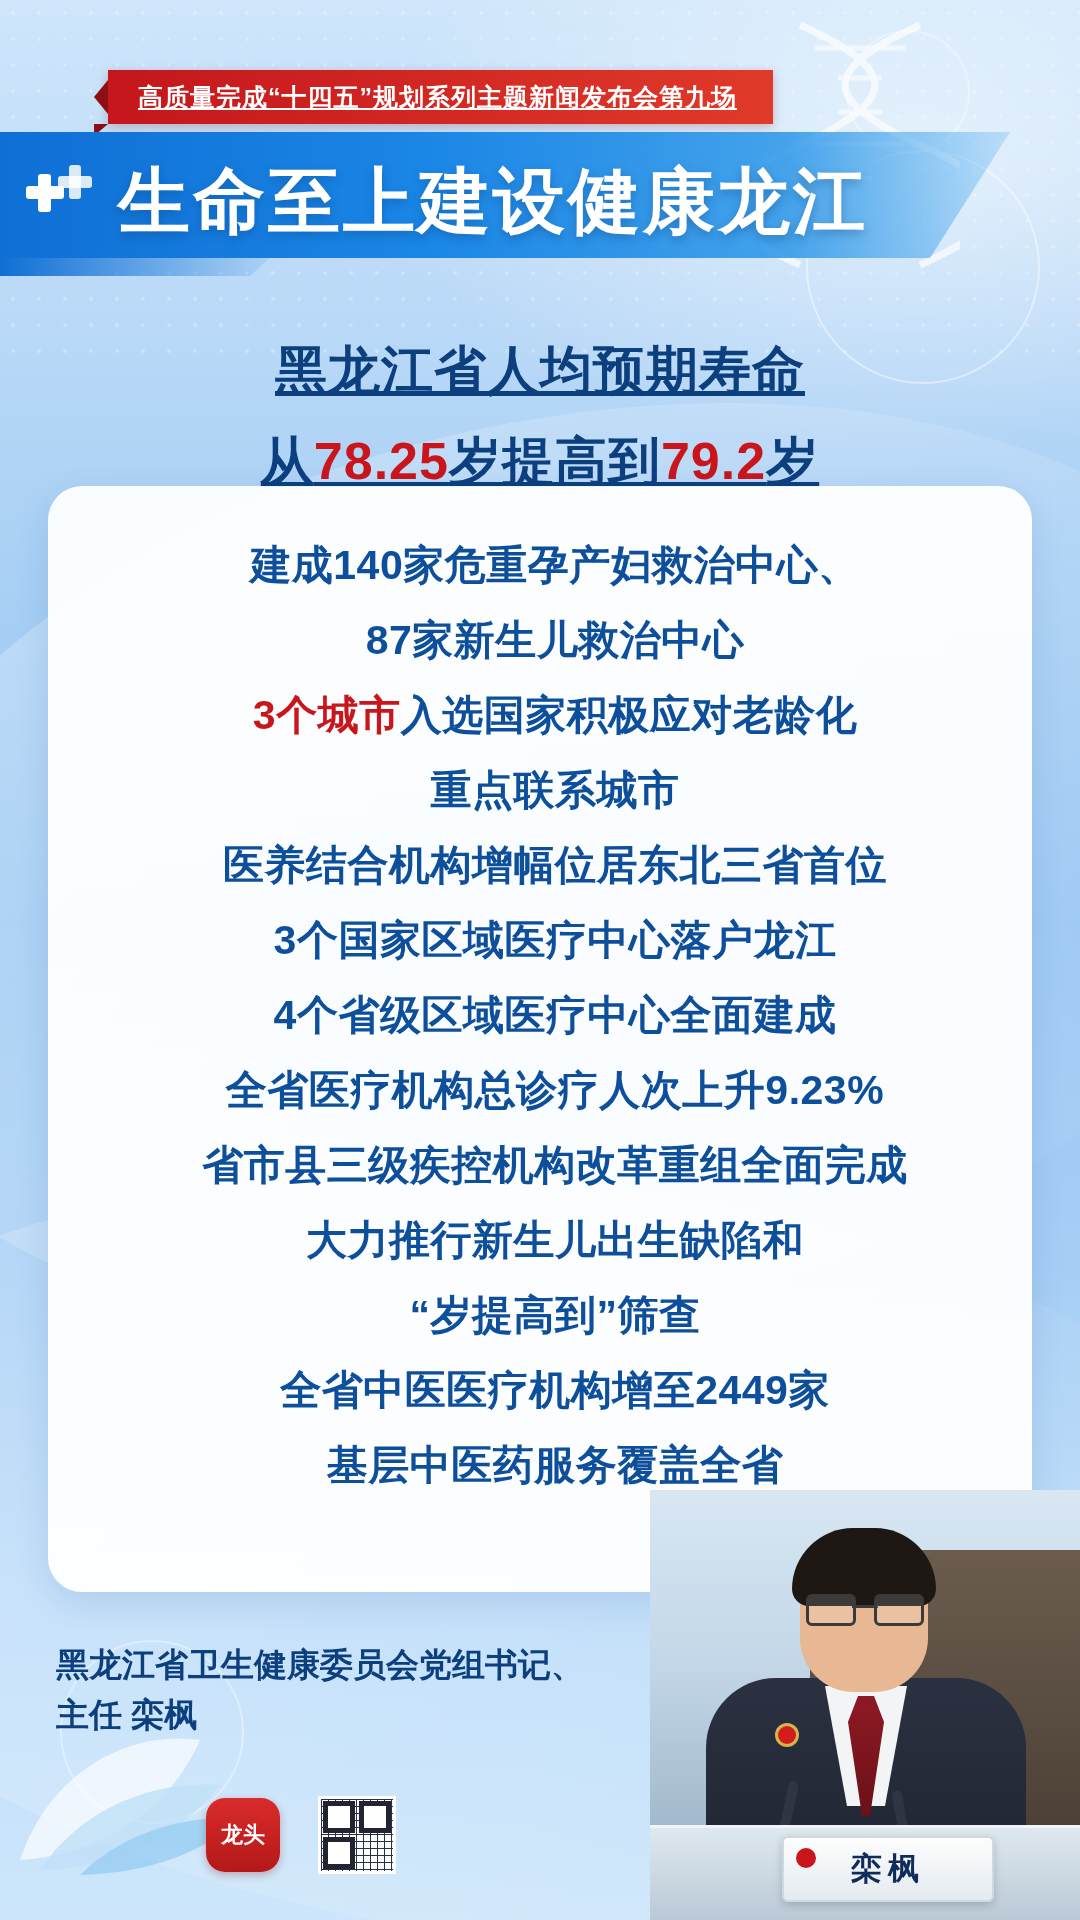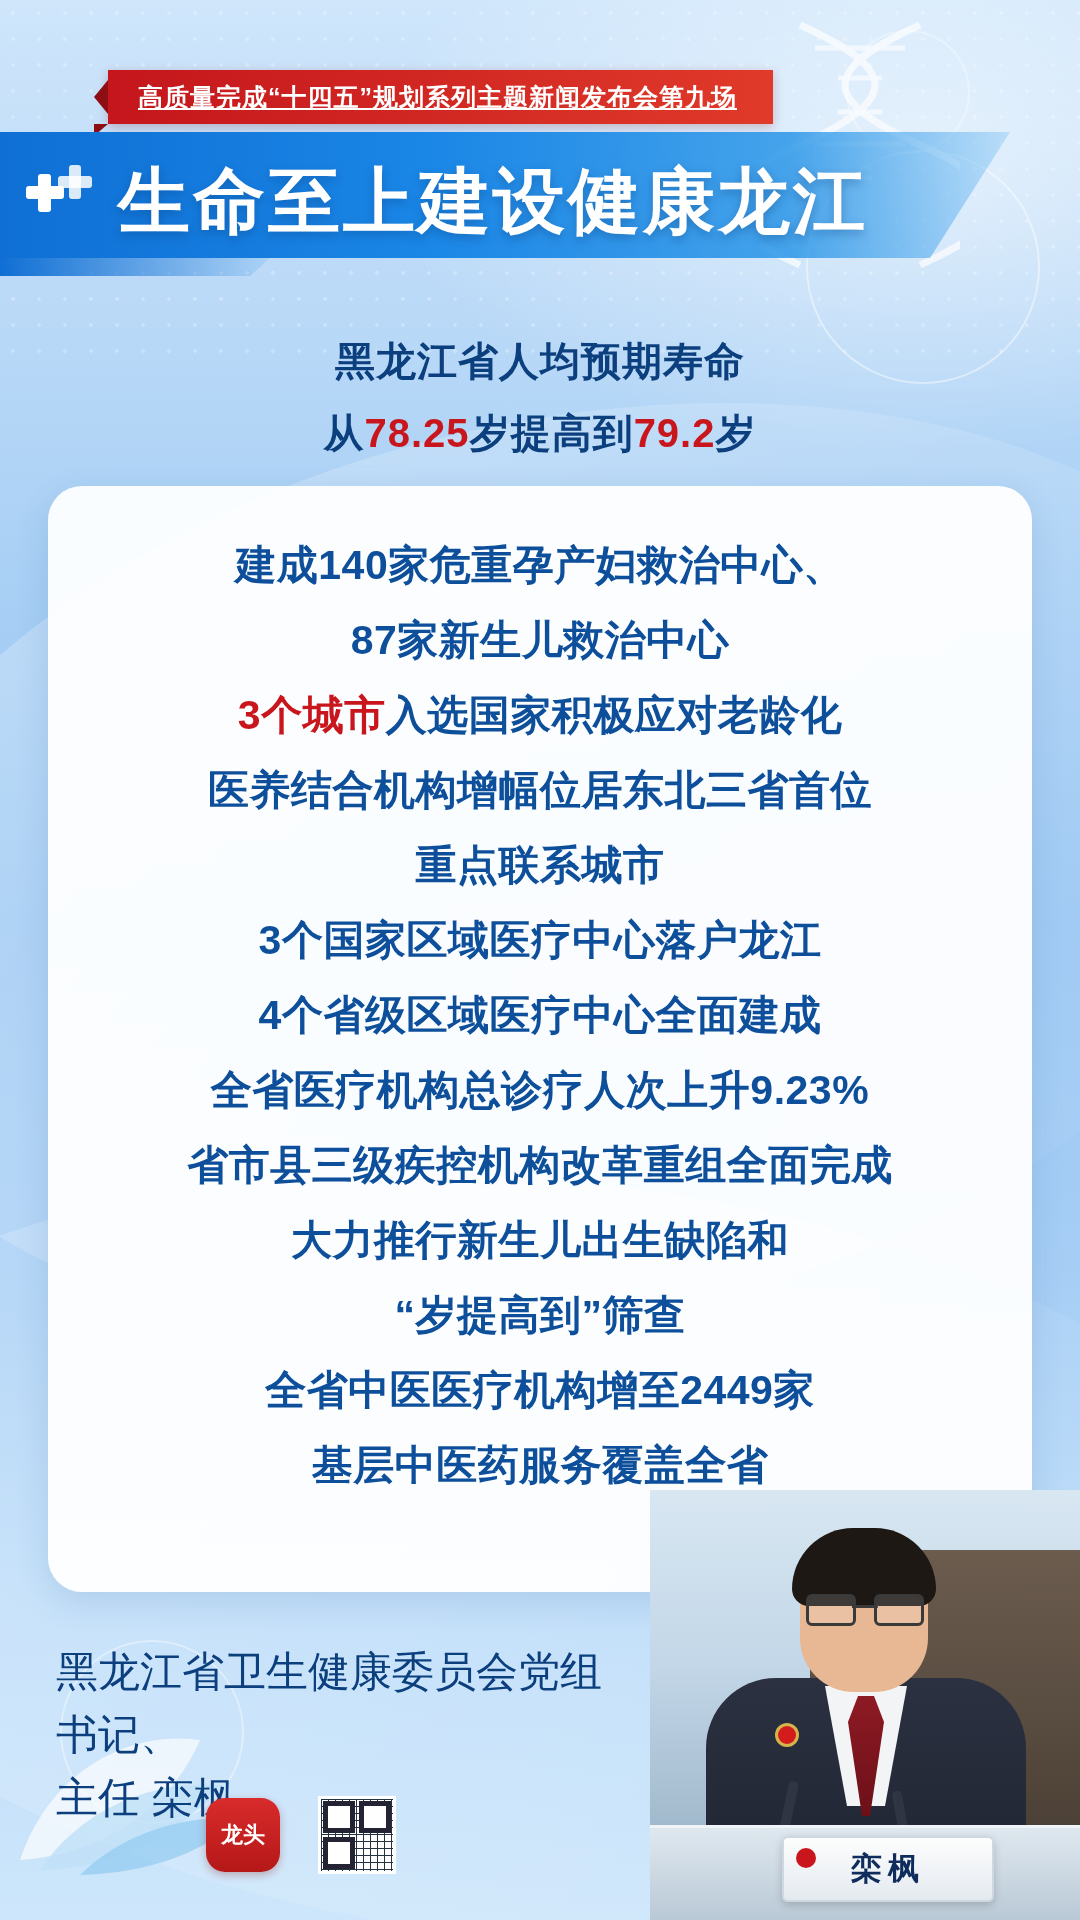--- a/index.html
+++ b/index.html
@@ -117,54 +117,55 @@
     position: absolute; left: 0; top: 258px;
     width: 270px; height: 18px;
     background: linear-gradient(90deg, #0f6fd4, rgba(26,134,230,0.1));
     clip-path: polygon(0 0, 270px 0, 250px 18px, 0 18px);
   }
 
   
   .subtitle {
     position: absolute; left: 0; top: 330px; width: 1080px;
     text-align: center; color: #0c3f7e;
-    font-size: 40px; font-weight: 800; line-height: 1.55;
+    font-size: 52px; font-weight: 800; line-height: 1.55;
     letter-spacing: 1px;
+    text-decoration: underline;
   }
   .subtitle .red { color: #c9161d; }
   .subtitle .line2 { display: block; margin-top: 10px; }
 
   
   .card {
     position: absolute;
     left: 48px; top: 486px;
     width: 984px; height: 1106px;
     background: rgba(255,255,255,0.94);
     border-radius: 34px;
     box-shadow: 0 10px 34px rgba(28,84,150,0.14);
   }
   .card-list {
-    position: absolute; left: 0; top: 42px; width: 984px;
+    position: absolute; left: 15px; top: 42px; width: 984px;
     text-align: center;
   }
   .card-list .item {
     color: #0d4f9b;
     font-size: 41px;
     font-weight: 700;
     line-height: 1.0;
     padding: 17px 0;
     letter-spacing: 0.5px;
   }
   .card-list .item .hl { color: #c9161d; }
 
   
   .caption {
     position: absolute; left: 56px; top: 1640px;
     width: 560px;
-    color: #0c3f7e; font-size: 42px; font-weight: 400; line-height: 1.5;
+    color: #0c3f7e; font-size: 33px; font-weight: 700; line-height: 1.5;
   }
   .caption .l2 { display: block; }
 
   
   .portrait {
     position: absolute; right: 0; bottom: 0; width: 430px; height: 430px;
     overflow: hidden;
   }
   .p-bg {
     position: absolute; inset: 0;
@@ -340,22 +341,22 @@
     <span class="line2">
       <span>从</span><span class="red">78.25</span><span>岁提高到</span><span class="red">79.2</span><span>岁</span>
     </span>
   </div>
 
   <div class="card">
     <div class="card-list">
       <div class="item"><span>建成140家危重孕产妇救治中心、</span></div>
       <div class="item"><span>87家新生儿救治中心</span></div>
       <div class="item"><span class="hl">3个城市</span><span>入选国家积极应对老龄化</span></div>
+      <div class="item"><span>重点联系城市</span></div>
       <div class="item"><span>医养结合机构增幅位居东北三省首位</span></div>
-      <div class="item"><span>重点联系城市</span></div>
       <div class="item"><span>3个国家区域医疗中心落户龙江</span></div>
       <div class="item"><span>4个省级区域医疗中心全面建成</span></div>
       <div class="item"><span>全省医疗机构总诊疗人次上升9.23%</span></div>
       <div class="item"><span>省市县三级疾控机构改革重组全面完成</span></div>
       <div class="item"><span>大力推行新生儿出生缺陷和</span></div>
       <div class="item"><span>“岁提高到”筛查</span></div>
       <div class="item"><span>全省中医医疗机构增至2449家</span></div>
       <div class="item"><span>基层中医药服务覆盖全省</span></div>
     </div>
   </div>

